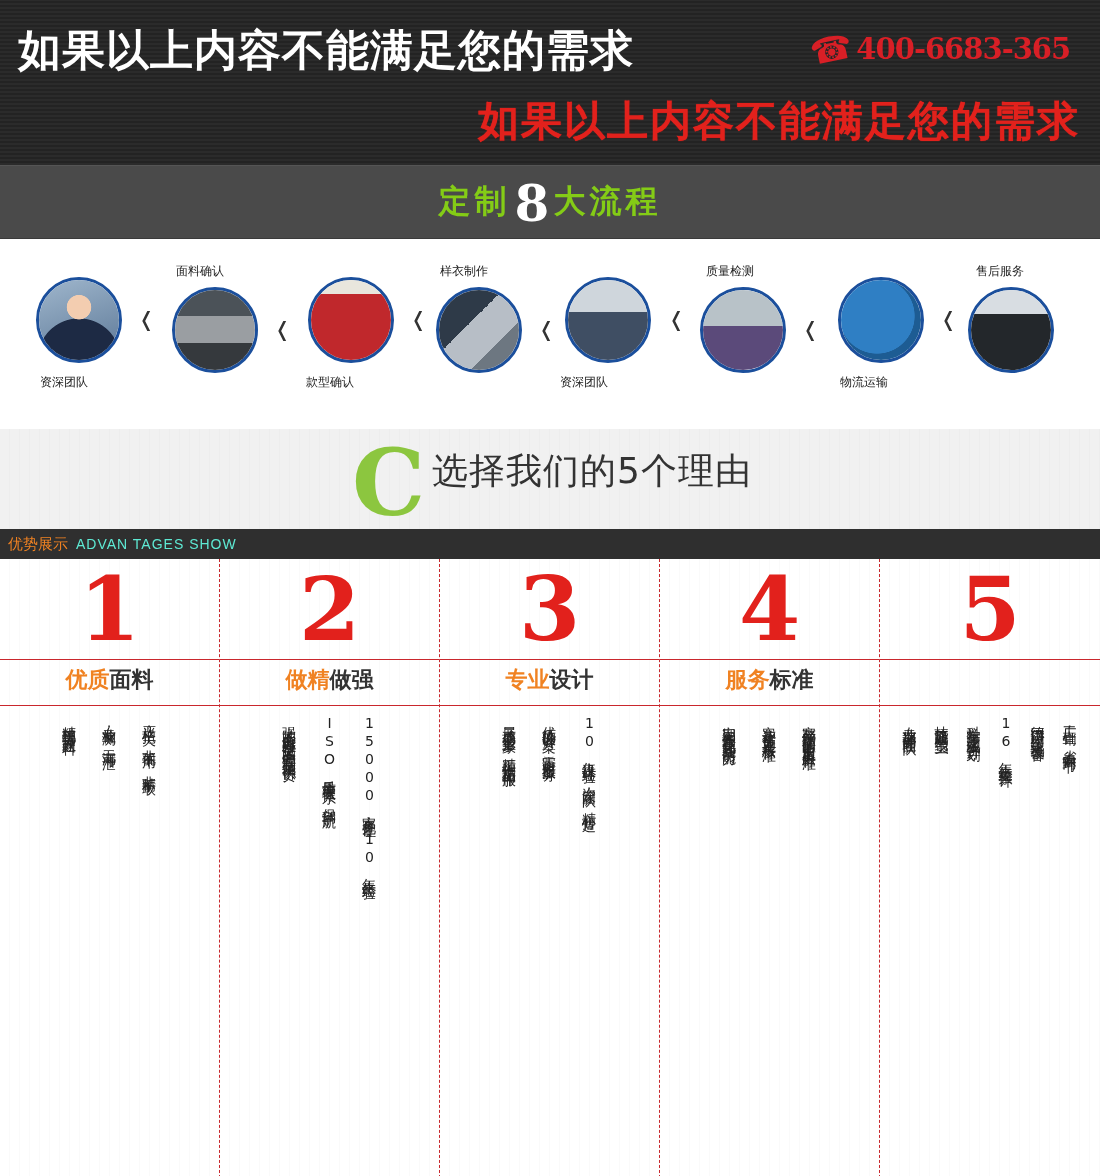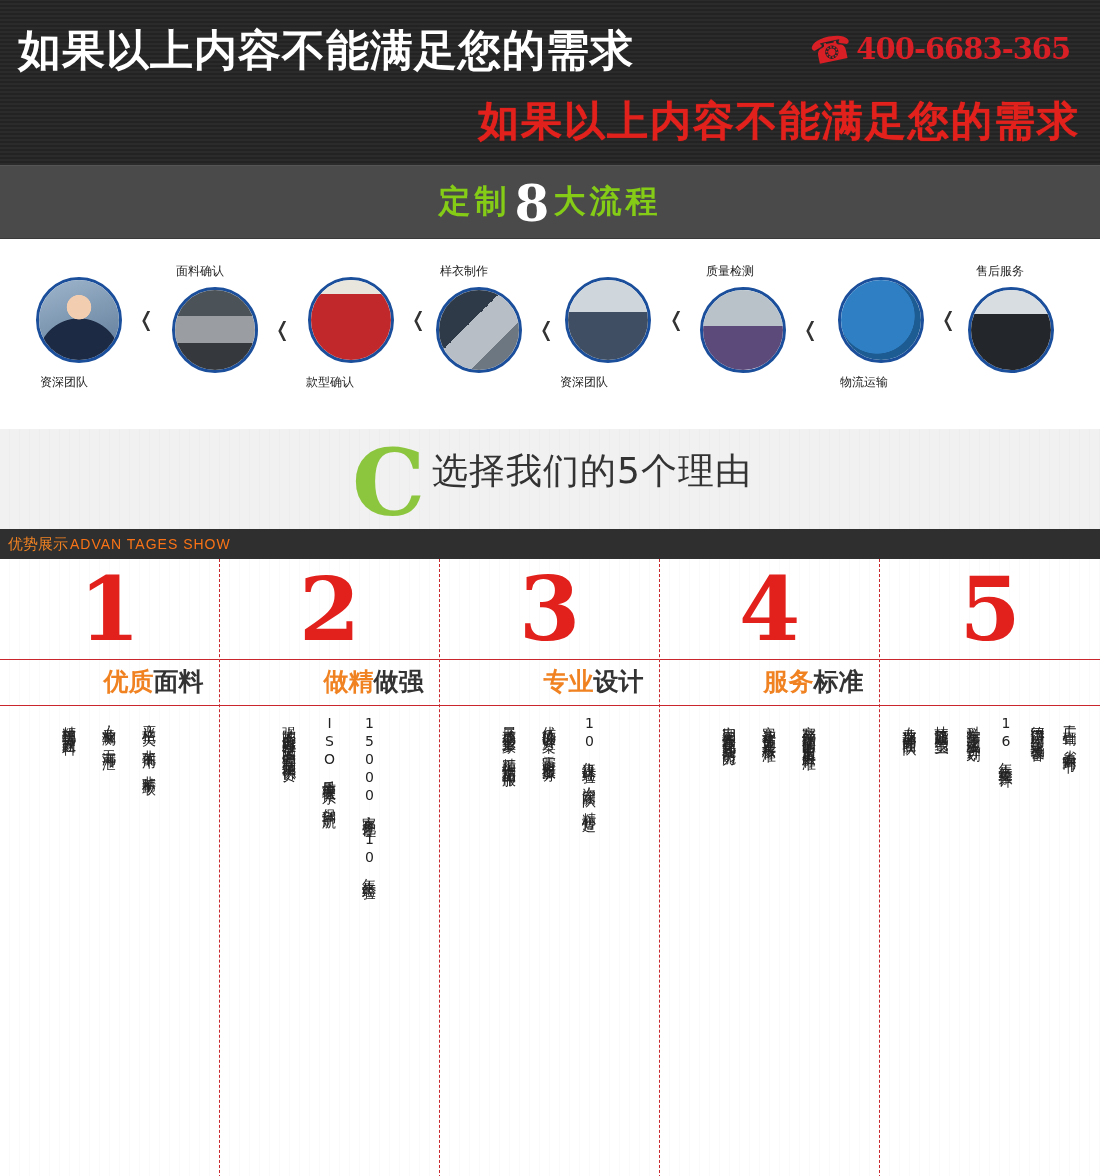--- a/index.html
+++ b/index.html
@@ -91,42 +91,42 @@
     font-family:"DejaVu Serif","Liberation Serif",serif;
     font-size:42px;font-weight:bold;color:#f08222;letter-spacing:4px;
   }
 
   
   .advbar{
     position:relative;width:1100px;height:30px;background:#2f2f2f;
     display:flex;align-items:center;
   }
   .advbar .cn{color:#f08222;font-size:15px;margin-left:8px;font-family:"DejaVu Sans",sans-serif;}
-  .advbar .en{color:#f97316;font-size:14px;margin-left:2px;letter-spacing:1px;
+  .advbar .en{color:#5eead4;font-size:14px;margin-left:8px;letter-spacing:1px;
     font-family:"Liberation Sans",sans-serif;}
 
   
   .cols{
     position:relative;width:1100px;height:619px;background:#ffffff;
     background-image:repeating-linear-gradient(90deg,#ffffff 0px,#ffffff 9px,#fafafa 9px,#fafafa 10px);
     display:flex;
   }
   .col{
     position:relative;width:220px;height:619px;box-sizing:border-box;
     border-right:1px dashed #c9272d;
   }
   .col:last-child{border-right:none;}
   .num{
     position:absolute;top:6px;left:0;width:100%;text-align:center;
     font-family:"DejaVu Serif","Liberation Serif",serif;
     font-size:88px;font-weight:bold;color:#e2211c;line-height:88px;
   }
   .title-row{
     position:absolute;top:106px;left:0;width:100%;text-align:center;
-    font-size:25px;font-family:"DejaVu Sans",sans-serif;white-space:nowrap;margin-left:44px;
+    font-size:22px;font-family:"DejaVu Sans",sans-serif;white-space:nowrap;
   }
   .title-row .hl{color:#f08222;font-weight:bold;}
   .title-row .pl{color:#333;font-weight:bold;}
   .hline{
     position:absolute;top:100px;left:0;width:100%;height:1px;background:#c9272d;
   }
   .hline2{
     position:absolute;top:146px;left:0;width:100%;height:1px;background:#c9272d;
   }
   .vtexts{

